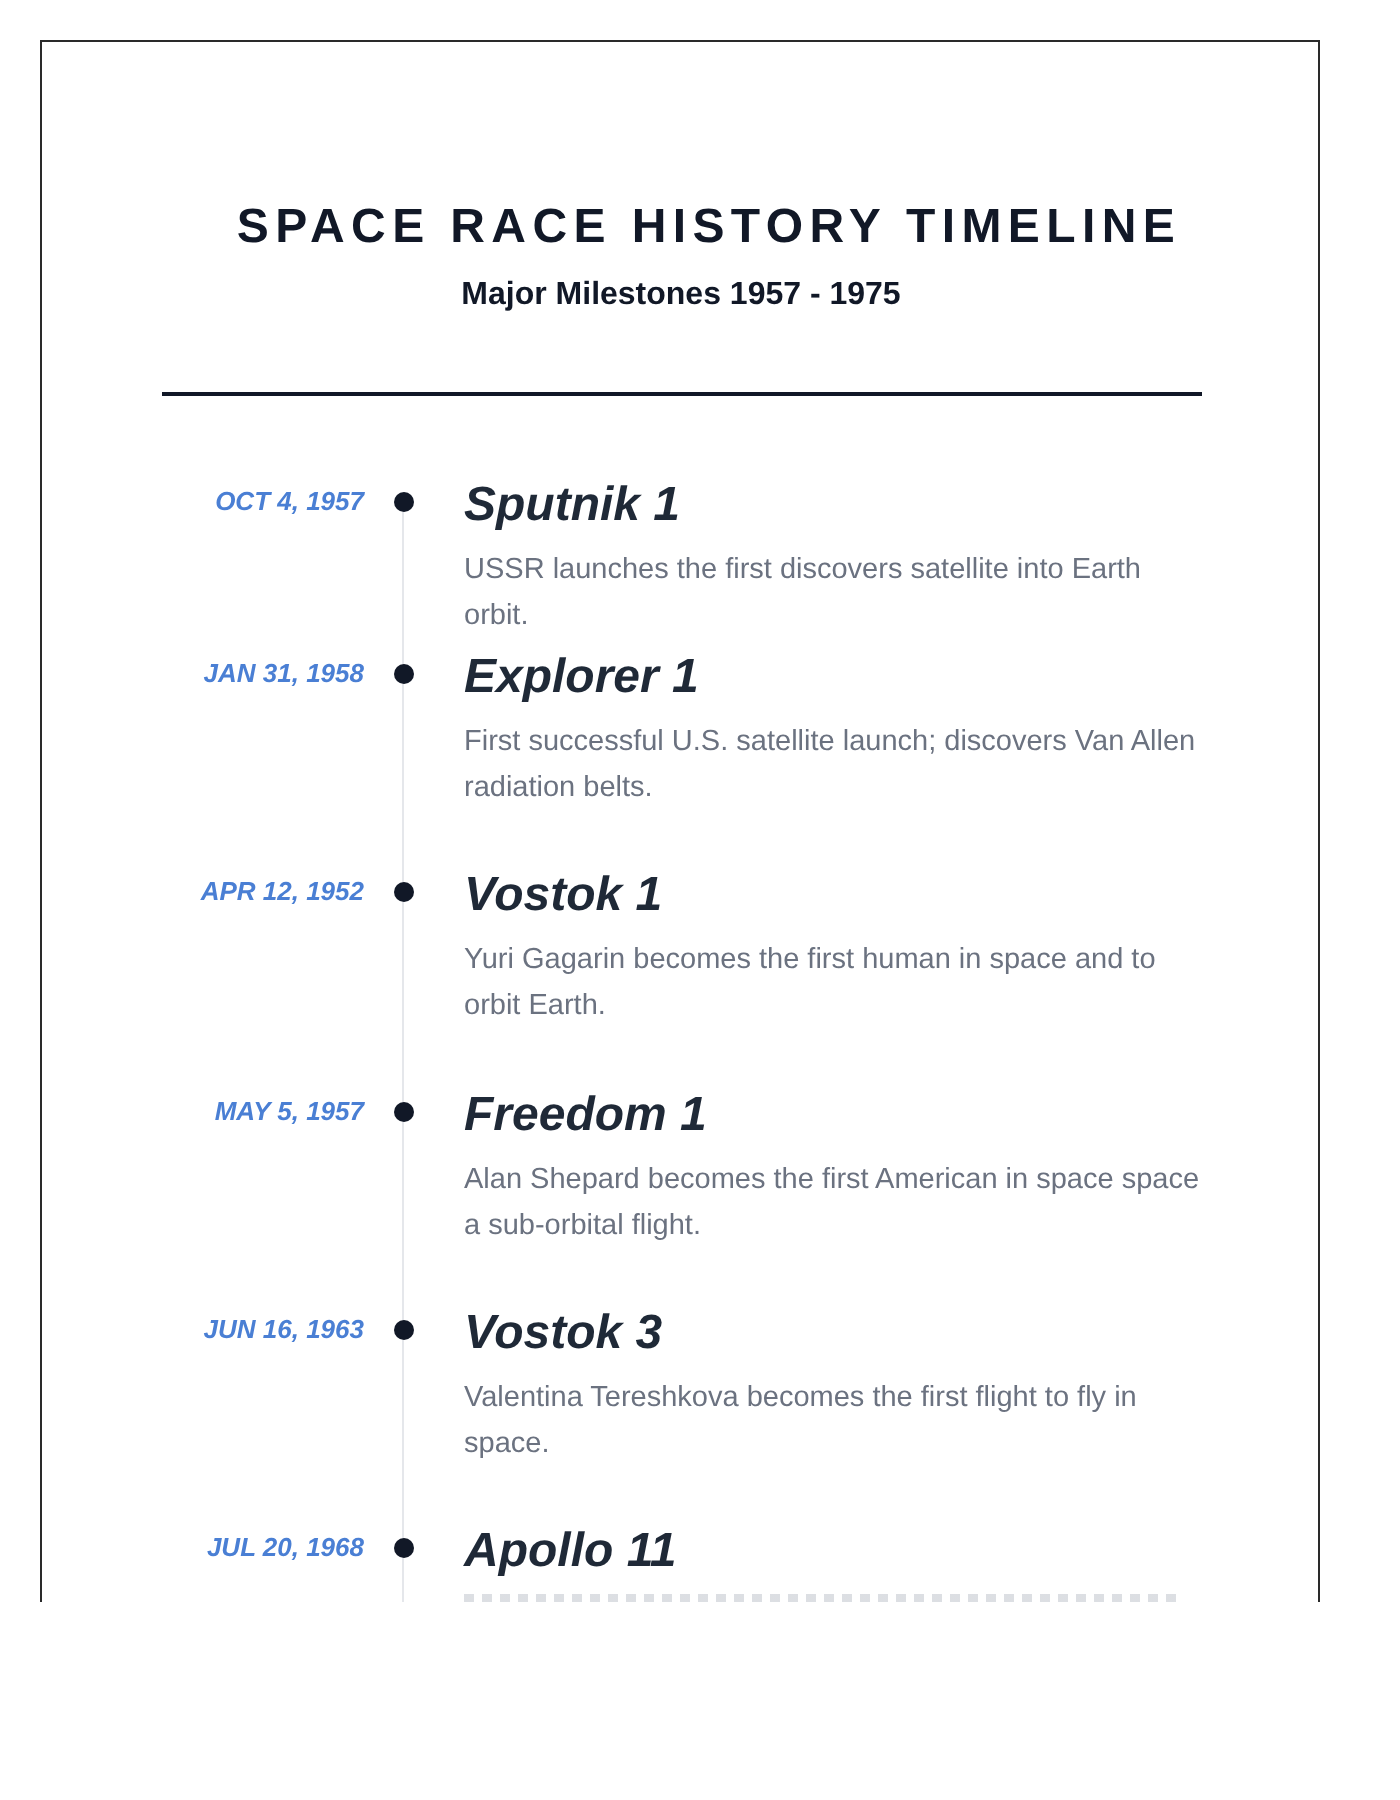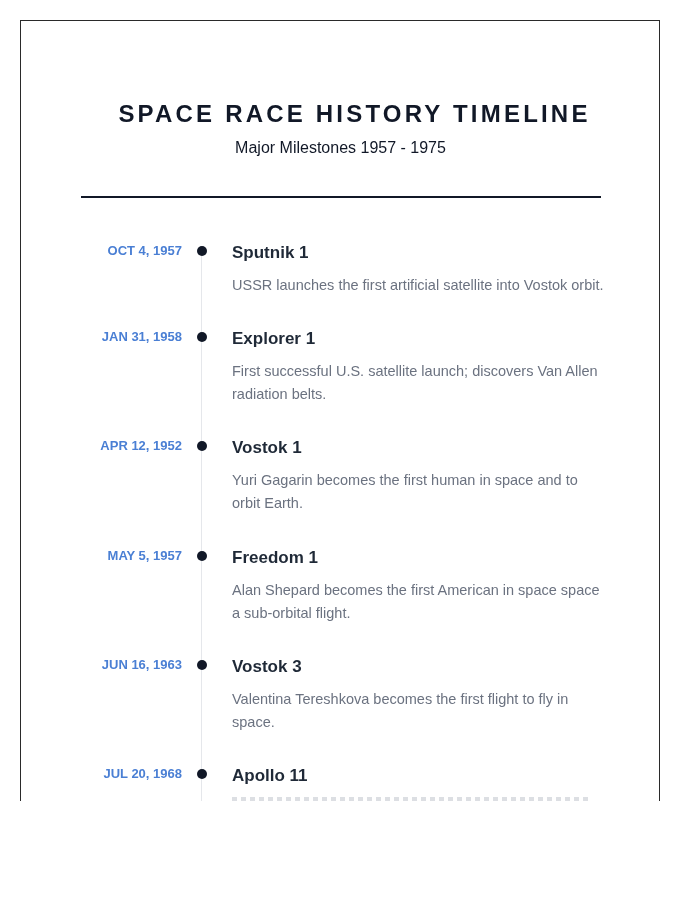--- a/index.html
+++ b/index.html
@@ -48,20 +48,21 @@
     .subtitle {
       position: absolute;
       left: 0;
       top: 138px;
       width: 681px;
       text-align: center;
       font-size: 16px;
       color: #111827;
       margin: 0;
       line-height: 20px;
+      font-weight: bold;
     }
     .divider {
       position: absolute;
       left: 81px;
       top: 196px;
       width: 520px;
       height: 2px;
       background: #111827;
     }
     .timeline-line {
@@ -79,39 +80,41 @@
     }
     .event-date {
       position: absolute;
       right: 499px;
       top: 0;
       font-size: 13px;
       font-weight: 700;
       color: #4a7fd4;
       white-space: nowrap;
       line-height: 16px;
+      font-style: italic;
     }
     .event-dot {
       position: absolute;
       left: 197px;
       top: 3px;
       width: 10px;
       height: 10px;
       border-radius: 50%;
       background: #111827;
     }
     .event-title {
       position: absolute;
       left: 232px;
       top: -2px;
-      font-size: 17px;
+      font-size: 24px;
       font-weight: 700;
       color: #1f2937;
       line-height: 24px;
       white-space: nowrap;
+      font-style: italic;
     }
     .event-desc {
       position: absolute;
       left: 232px;
       top: 31px;
       width: 372px;
       font-size: 14.5px;
       color: #6b7280;
       line-height: 23px;
     }
@@ -139,21 +142,21 @@
   <h1 class="title">SPACE RACE HISTORY TIMELINE</h1>
   <p class="subtitle">Major Milestones 1957 - 1975</p>
   <div class="divider"></div>
 
   <div class="timeline-line"></div>
 
   <div class="event" style="top:243px;">
     <span class="event-date">OCT 4, 1957</span>
     <span class="event-dot"></span>
     <span class="event-title">Sputnik 1</span>
-    <div class="event-desc">USSR launches the first artificial satellite into Vostok orbit.</div>
+    <div class="event-desc">USSR launches the first discovers satellite into Earth orbit.</div>
   </div>
 
   <div class="event" style="top:329px;">
     <span class="event-date">JAN 31, 1958</span>
     <span class="event-dot"></span>
     <span class="event-title">Explorer 1</span>
     <div class="event-desc">First successful U.S. satellite launch; discovers Van Allen radiation belts.</div>
   </div>
 
   <div class="event" style="top:438px;">

